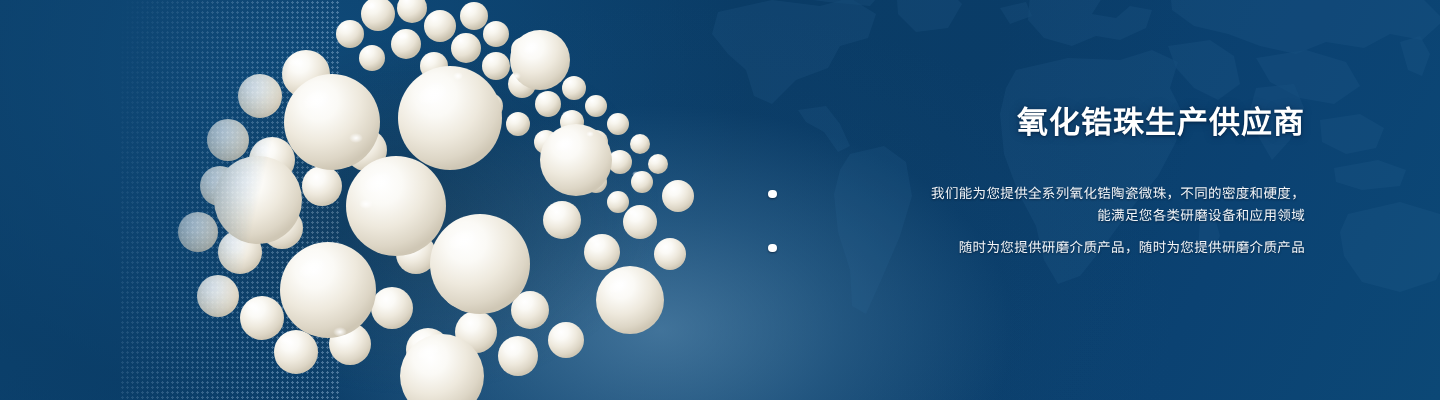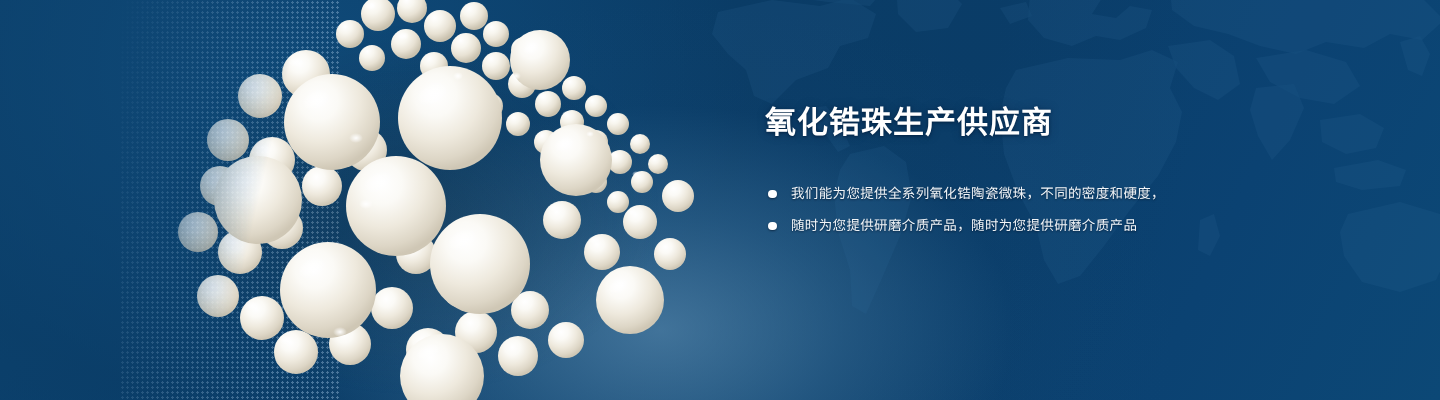--- a/index.html
+++ b/index.html
@@ -13,20 +13,21 @@
   .banner {
     position: relative;
     width: 1440px;
     height: 400px;
     overflow: hidden;
     font-family: "Liberation Sans", "DejaVu Sans", sans-serif;
     background:
       radial-gradient(ellipse 520px 330px at 660px 330px, rgba(120,170,205,0.50) 0%, rgba(90,145,185,0.30) 35%, rgba(40,90,135,0.05) 68%, rgba(0,0,0,0) 100%),
       radial-gradient(ellipse 900px 700px at 300px 60px, rgba(16,75,122,0.85) 0%, rgba(10,58,98,0.55) 50%, rgba(8,48,84,0.0) 100%),
       linear-gradient(115deg, #0d4674 0%, #0b4270 22%, #0a3e6b 45%, #0a3d69 62%, #0b4272 82%, #0c4876 100%);
+    text-align: right;
   }
 
   
   .worldmap {
     position: absolute;
     top: -16px;
     left: 700px;
     width: 760px;
     height: 380px;
     opacity: 0.30;
@@ -305,20 +306,21 @@
   </div>
 
   <div class="copy">
     <h1 class="headline">氧化锆珠生产供应商</h1>
 
     <ul class="bullets">
 
       <li class="bullet">
         <span class="dot"></span>
         <span class="line">我们能为您提供全系列氧化锆陶瓷微珠，不同的密度和硬度，</span>
+        <span class="line">能满足您各类研磨设备和应用领域</span>
       </li>
 
 
       <li class="bullet">
         <span class="dot"></span>
         <span class="line">随时为您提供研磨介质产品，随时为您提供研磨介质产品</span>
       </li>
 
     </ul>
   </div>

